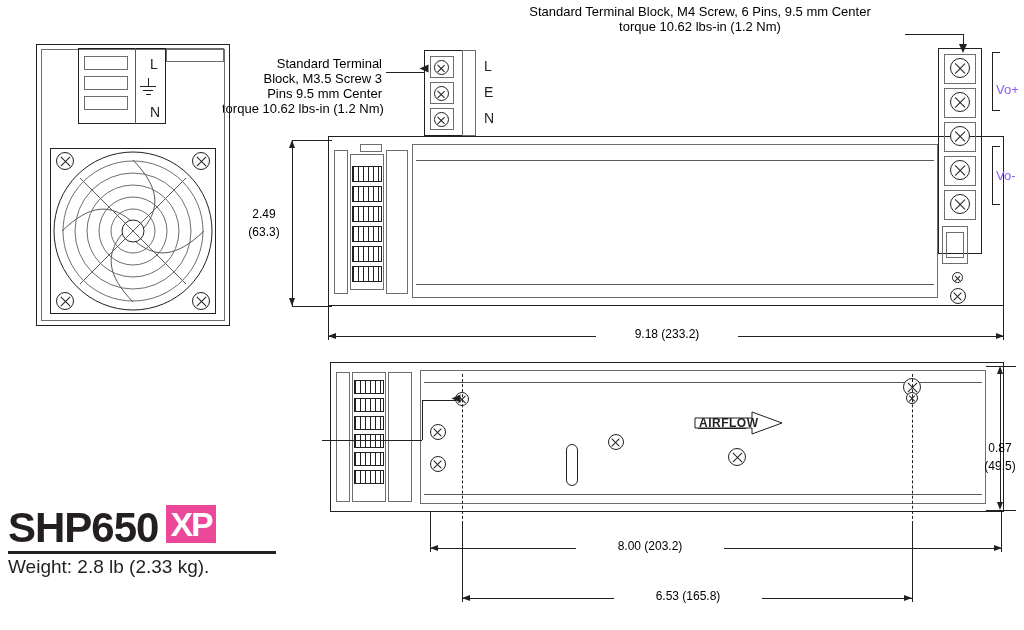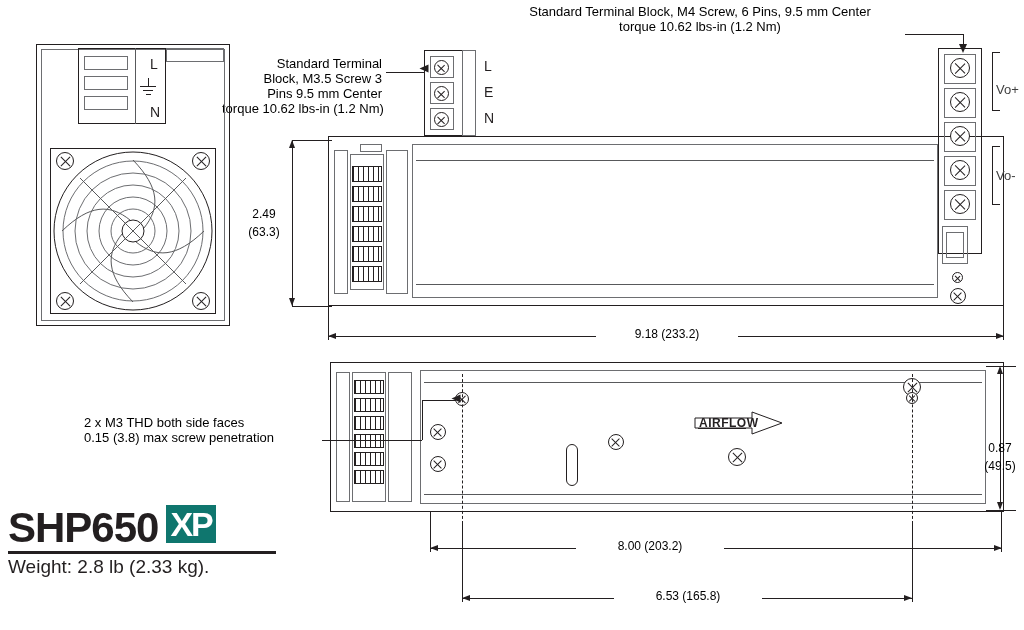--- a/index.html
+++ b/index.html
@@ -102,21 +102,21 @@
   .logo-text {
     font-family: "Liberation Sans", sans-serif;
     font-weight: bold;
     font-size: 42px;
     line-height: 44px;
     letter-spacing: -1px;
     color: #231f20;
   }
   .logo-xp {
     display: inline-block;
-    background: #0f766e;
+    background: #ec4899;
     color: #ffffff;
     font-weight: bold;
     font-size: 34px;
     line-height: 38px;
     padding: 0 4px;
     margin-left: 8px;
     vertical-align: 6px;
     letter-spacing: -2px;
   }
   .logo-rule {
@@ -142,21 +142,21 @@
 
   .term-letter {
     position: absolute;
     font-size: 14px;
     color: #231f20;
   }
 
   .vo-label {
     position: absolute;
     font-size: 13px;
-    color: #404040;
+    color: #8b5cf6;
   }
 
   .hatch {
     position: absolute;
     box-sizing: border-box;
     border: 1px solid #231f20;
     background:
       repeating-linear-gradient(90deg, #231f20 0 1px, transparent 1px 5px);
   }
 </style>
@@ -322,22 +322,20 @@
 
   <div class="dash-v" style="left:462px; top:374px; height:150px;"></div>
   <div class="dash-v" style="left:912px; top:374px; height:150px;"></div>
 
   <span class="airflow-label" style="left:699px; top:416px;">AIRFLOW</span>
   <svg class="abs" style="left:694px; top:410px;" width="90" height="26">
     <path d="M1 8 L58 8 L58 2 L88 13 L58 24 L58 18 L1 18 Z" fill="none" stroke="#231f20" stroke-width="1"></path>
   </svg>
   <div class="hline" style="left:698px; top:428px; width:48px;"></div>
 
-  <div class="abs txt" style="left:84px; top:415px; width:246px;">2 x M3 THD both side faces
-0.15 (3.8) max screw penetration</div>
   <div class="hline" style="left:322px; top:440px; width:100px;"></div>
   <div class="vline" style="left:422px; top:400px; height:40px;"></div>
   <div class="hline" style="left:422px; top:400px; width:34px;"></div>
   <div class="leader-head" style="left:452px; top:394px; transform:rotate(90deg);"></div>
 
   <div class="vline" style="left:1000px; top:368px; height:140px;"></div>
   <div class="arrow-u" style="left:997px; top:366px;"></div>
   <div class="arrow-d" style="left:997px; top:502px;"></div>
   <div class="hline" style="left:986px; top:366px; width:30px;"></div>
   <div class="hline" style="left:986px; top:510px; width:30px;"></div>

